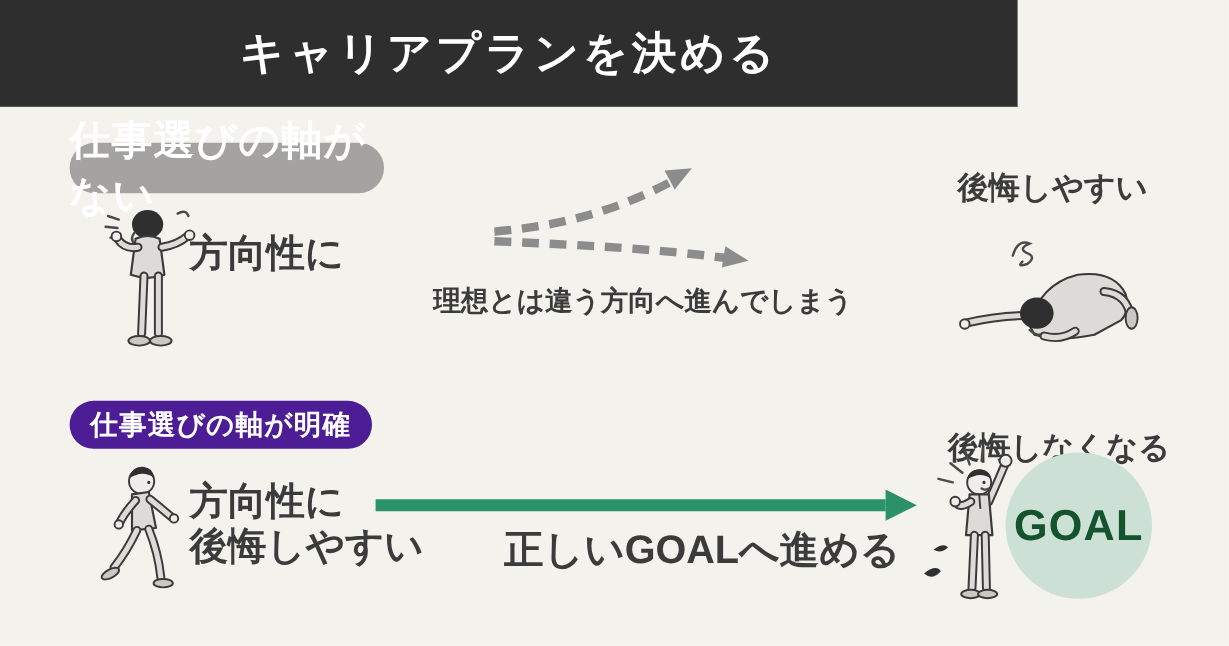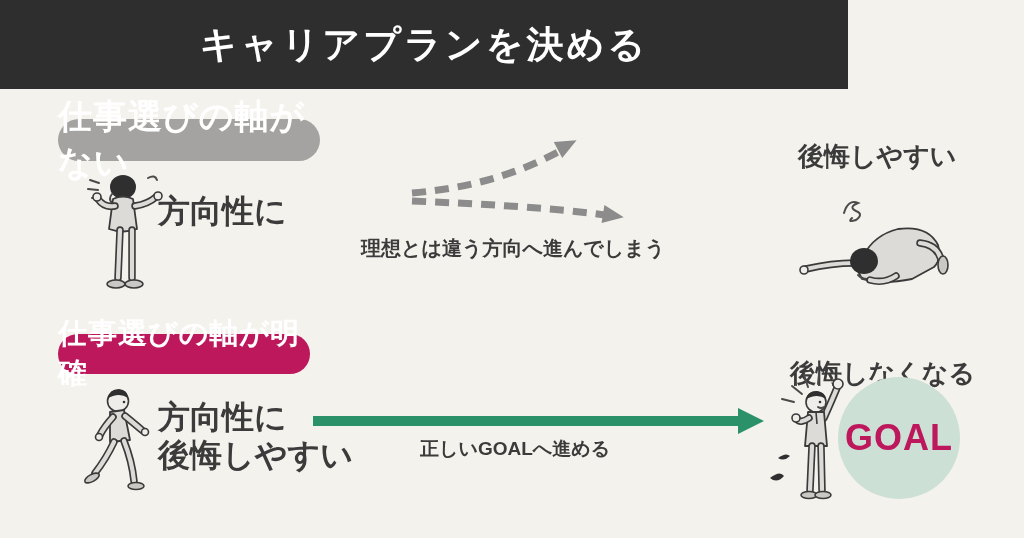--- a/index.html
+++ b/index.html
@@ -11,37 +11,37 @@
   }
   
   .topbar{position:absolute;left:0;top:0;width:848px;height:89px;background:#2e2e2e;
     display:flex;align-items:center;justify-content:center;}
   .topbar h1{margin:0;color:#ffffff;font-size:37px;font-weight:700;letter-spacing:3px;}
 
   
   .pill{position:absolute;display:flex;align-items:center;justify-content:center;
     color:#ffffff;font-weight:700;border-radius:22px;letter-spacing:1px;}
   .pill-gray{left:58px;top:119px;width:262px;height:42px;background:#a4a3a1;font-size:34px;}
-  .pill-green{left:58px;top:334px;width:252px;height:40px;background:#be185d;font-size:29px;}
+  .pill-green{left:58px;top:334px;width:252px;height:40px;background:#4c1d95;font-size:23px;}
 
   
   .caption{position:absolute;font-weight:700;font-size:32px;line-height:1.18;}
   .caption-bad{left:158px;top:193px;}
   .caption-good{left:158px;top:399px;}
   .arrow-label{position:absolute;font-weight:700;white-space:nowrap;}
-  .label-bad{left:361px;top:235px;font-size:20px;}
-  .label-good{left:420px;top:436px;font-size:19px;}
+  .label-bad{left:361px;top:235px;font-size:23px;}
+  .label-good{left:420px;top:436px;font-size:33px;}
   .outcome{position:absolute;font-weight:700;font-size:26px;white-space:nowrap;}
   .outcome-bad{left:770px;top:139px;margin-left:28px;}
   .outcome-good{left:790px;top:356px;}
 
   
   .goal-circle{position:absolute;left:838px;top:377px;width:122px;height:122px;border-radius:50%;
     background:#cde0d5;display:flex;align-items:center;justify-content:center;z-index:1;}
-  .goal-text{font-size:36px;font-weight:700;letter-spacing:1px;color:#be185d;}
+  .goal-text{font-size:36px;font-weight:700;letter-spacing:1px;color:#14532d;}
 
   
   .svg-abs{position:absolute;}
   .fig-confused{left:78px;top:166px;}
   .fig-kneel{left:792px;top:185px;}
   .fig-walk{left:80px;top:383px;}
   .fig-celebrate{left:764px;top:372px;z-index:2;}
   .arrows-dashed{left:400px;top:133px;}
   .arrow-green{left:310px;top:404px;}
 

